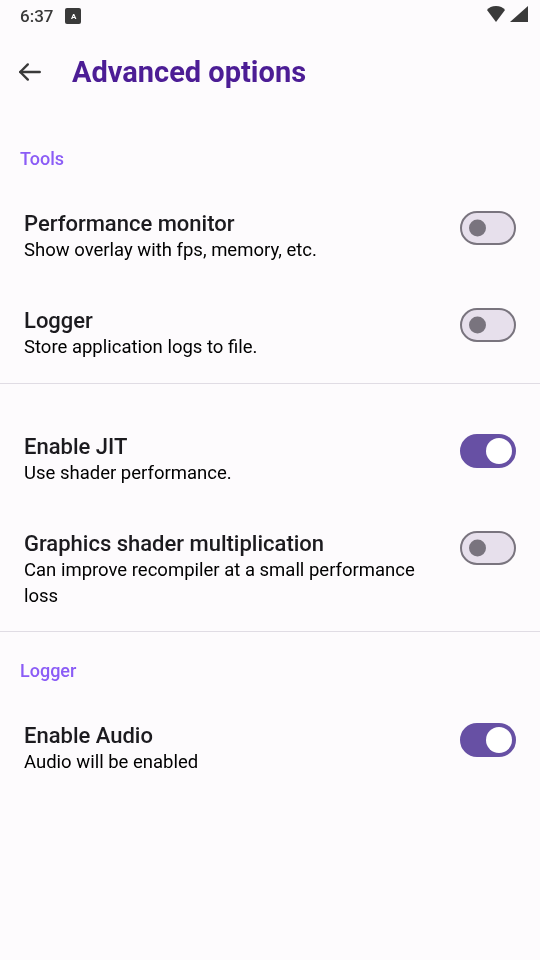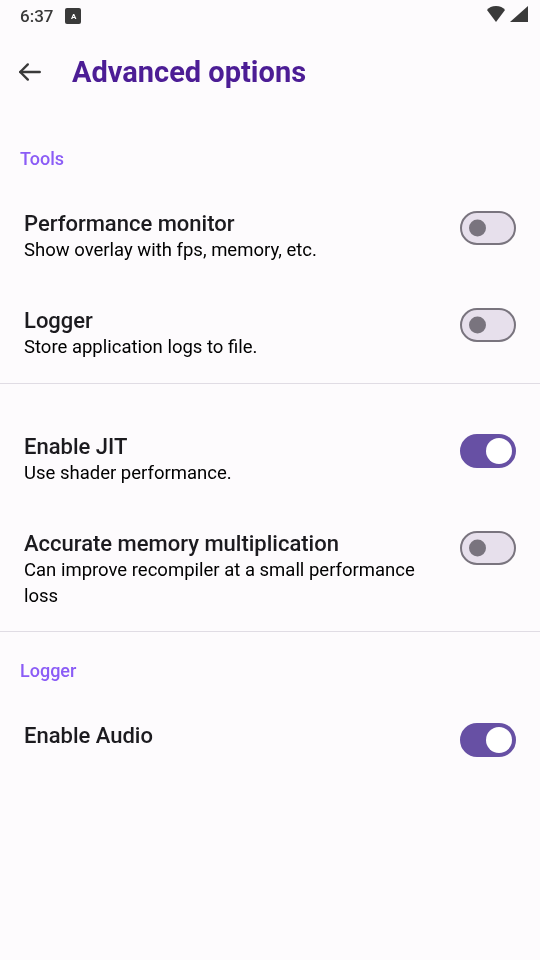--- a/index.html
+++ b/index.html
@@ -196,35 +196,36 @@
       <div class="setting-title">Enable JIT</div>
       <div class="setting-subtitle">Use shader performance.</div>
     </div>
     <div class="switch on">
         <div class="knob"></div>
       </div>
   </div>
 
   <div class="setting-row">
     <div class="setting-text">
-      <div class="setting-title">Accurate memory multiplication</div>
+      <div class="setting-title">Graphics shader multiplication</div>
       <div class="setting-subtitle">Can improve recompiler at a small performance loss</div>
     </div>
     <div class="switch off">
         <div class="knob"></div>
       </div>
   </div>
 
   <div class="divider"></div>
   <div class="section-gap"></div>
 
   <div class="section-header">Logger</div>
 
   <div class="setting-row">
     <div class="setting-text">
       <div class="setting-title">Enable Audio</div>
+      <div class="setting-subtitle">Audio will be enabled</div>
     </div>
     <div class="switch on">
         <div class="knob"></div>
       </div>
   </div>
 
 </div>
 
 </body></html>

